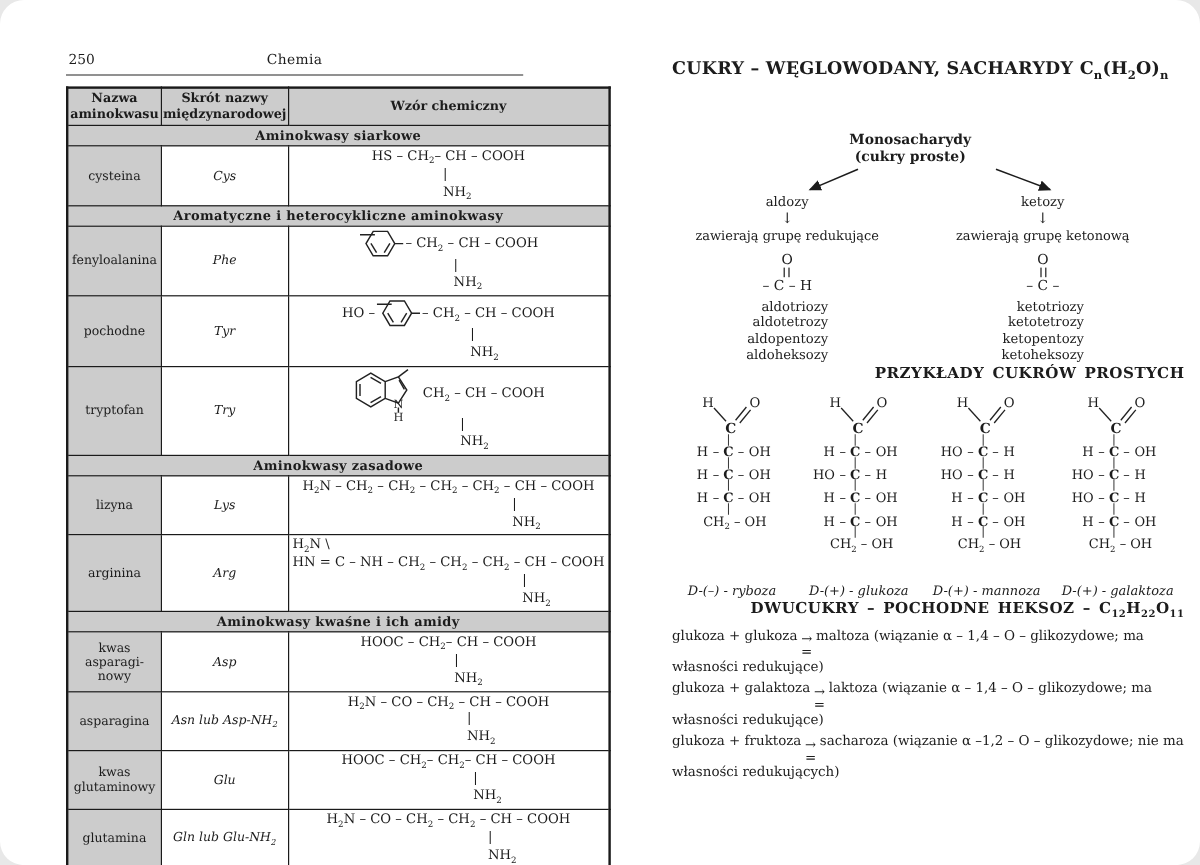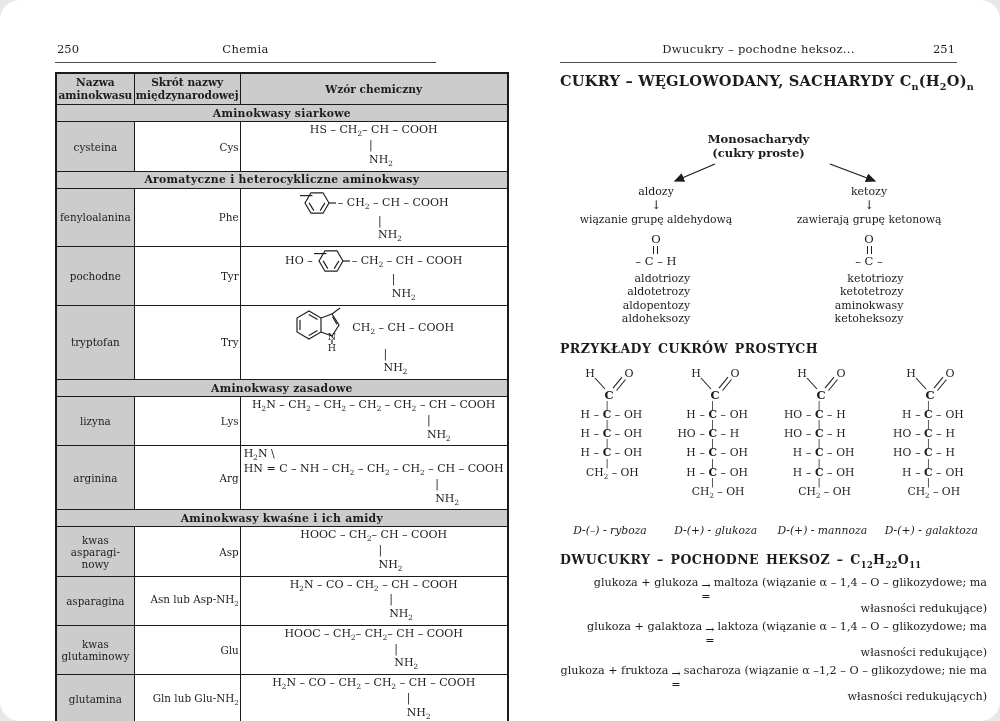--- a/index.html
+++ b/index.html
@@ -13,21 +13,21 @@
     font-size:11.5px;margin-bottom:9px;}
   .page-head .pnum-left{position:absolute;left:2px;top:0;}
   .page-head .pnum-right{position:absolute;right:2px;top:0;}
   .page-head .running{position:absolute;left:0;right:0;text-align:center;top:0;
     letter-spacing:0.3px;}
   
   table.amino{border-collapse:collapse;width:100%;border:2.4px solid #1a1a1a;}
   table.amino th,table.amino td{border:1.2px solid #1a1a1a;vertical-align:middle;}
   table.amino th{background:#cccccc;font-size:10.6px;padding:2px 1px;font-weight:bold;line-height:1.25;}
   .c-name{width:64px;background:#cccccc;text-align:center;font-size:10.4px;padding:2px 3px;}
-  .c-abbr{width:82px;text-align:right;font-size:10.4px;white-space:nowrap;padding:15px 1px;}
+  .c-abbr{width:82px;text-align:center;font-size:10.4px;white-space:nowrap;padding:15px 1px;font-style:italic;}
   .c-formula{width:225px;font-size:11px;padding:2px 3px;}
   tr.section-row td{background:#cccccc;text-align:center;font-weight:bold;
     font-size:10.8px;padding:1.5px 0;letter-spacing:0.3px;}
   .formula{width:fit-content;margin:0 auto;}
   .f-line{line-height:1.18;white-space:pre;}
   .ghost{visibility:hidden;}
   .ring{vertical-align:middle;margin:-3px 1px;}
   .ring-spacer{display:inline-block;height:1px;visibility:hidden;}
   .subatom{margin-left:-2px;}
   
@@ -38,36 +38,36 @@
   .tree-cols{display:flex;}
   .tree-col{display:flex;flex-direction:column;align-items:center;font-size:11px;}
   .tree-col.left{width:192px;}
   .tree-col.right{width:190px;margin-left:22px;}
   .branch-label{font-size:11px;}
   .down-arrow{font-size:12px;line-height:1;margin:1px 0 2px 0;}
   .branch-desc{font-size:10.8px;margin-bottom:7px;}
   .carbonyl{display:flex;flex-direction:column;align-items:center;line-height:1.05;font-size:11.5px;}
   .dbond{width:3px;height:8px;border-left:1.1px solid #1c1c1c;border-right:1.1px solid #1c1c1c;margin:1px 0;}
   .examples{margin-top:5px;text-align:right;line-height:1.22;font-size:11px;}
-  .sec-heading{font-weight:bold;font-size:12.6px;letter-spacing:0.4px;margin-top:15px;
-    word-spacing:2px;white-space:nowrap;}
+  .sec-heading{font-weight:bold;font-size:12.6px;letter-spacing:0.4px;
+    word-spacing:2px;white-space:nowrap;text-align:right;}
   
   .sugars-row{display:flex;justify-content:space-between;margin-top:9px;height:172px;padding:0 6px;}
   .sugar{display:flex;flex-direction:column;align-items:center;font-size:10.8px;}
   .crow{display:grid;grid-template-columns:24px 34px 30px;line-height:1.05;}
   .crow .cl{text-align:right;}
   .crow .cc{text-align:center;}
   .crow .cr{text-align:left;}
   .crow .cbot{grid-column:2 / span 2;text-align:left;white-space:nowrap;margin-left:-4px;}
   .cbond{display:grid;grid-template-columns:24px 34px 30px;line-height:0.85;font-size:9.5px;}
   .cbond span{text-align:center;grid-column:2;}
   .sugar-label{margin-top:auto;font-size:10.8px;white-space:nowrap;font-style:italic;}
   
   .reactions{margin-top:7px;}
-  .reaction{font-size:11.2px;line-height:1.3;margin-bottom:3px;text-align:right;}
+  .reaction{font-size:11.2px;line-height:1.3;margin-bottom:3px;}
   .rx-eq{display:inline-flex;flex-direction:column;align-items:center;line-height:1;
     vertical-align:-3px;margin:0 3px;}
   .rx-eq .ar{font-size:11px;margin-bottom:0px;}
 </style>
 </head>
 <body>
 
 <div class="spread">
 
   <div class="page-left">
@@ -235,24 +235,20 @@
                 <div class="f-line"><span class="ghost">H<sub>2</sub>N – CO – CH<sub>2</sub> – CH<sub>2</sub> – </span><span class="subatom">|</span></div>
                 <div class="f-line"><span class="ghost">H<sub>2</sub>N – CO – CH<sub>2</sub> – CH<sub>2</sub> – </span><span class="subatom">NH<sub>2</sub></span></div>
               </div>
             </td>
           </tr>
         </tbody>
     </table>
   </div>
 
   <div class="page-right">
-    <div class="page-head" style="width:397px;">
-      <span class="running">Dwucukry – pochodne heksoz...</span>
-      <span class="pnum-right">251</span>
-    </div>
 
     <div class="r-title" style="width:397px;">CUKRY – WĘGLOWODANY, SACHARYDY C<sub>n</sub>(H<sub>2</sub>O)<sub>n</sub></div>
 
     <div class="tree-root" style="width:397px;margin-top:40px;">
       <div>Monosacharydy</div>
       <div>(cukry proste)</div>
     </div>
 
     <svg class="tree-arrows" width="397" height="24" viewBox="0 0 397 24">
       <defs>
@@ -261,21 +257,21 @@
         </marker>
       </defs>
       <line x1="140" y1="3" x2="100" y2="20" stroke="#1c1c1c" stroke-width="1.3" marker-end="url(#ah)"></line>
       <line x1="255" y1="3" x2="300" y2="20" stroke="#1c1c1c" stroke-width="1.3" marker-end="url(#ah)"></line>
     </svg>
 
     <div class="tree-cols">
       <div class="tree-col left">
         <span class="branch-label">aldozy</span>
         <span class="down-arrow">↓</span>
-        <span class="branch-desc">wiązanie grupę aldehydową</span>
+        <span class="branch-desc">zawierają grupę redukujące</span>
         <div class="carbonyl">
           <span>O</span>
           <span class="dbond"></span>
           <span>– C – H</span>
         </div>
         <div class="examples">
             <div>aldotriozy</div>
             <div>aldotetrozy</div>
             <div>aldopentozy</div>
             <div>aldoheksozy</div>
@@ -286,21 +282,21 @@
         <span class="down-arrow">↓</span>
         <span class="branch-desc">zawierają grupę ketonową</span>
         <div class="carbonyl">
           <span>O</span>
           <span class="dbond"></span>
           <span>– C –</span>
         </div>
         <div class="examples">
             <div>ketotriozy</div>
             <div>ketotetrozy</div>
-            <div>aminokwasy</div>
+            <div>ketopentozy</div>
             <div>ketoheksozy</div>
           </div>
       </div>
     </div>
 
     <div class="sec-heading">PRZYKŁADY CUKRÓW PROSTYCH</div>
 
     <div class="sugars-row" style="width:412px;">
         <div class="sugar">
           <svg width="64" height="36" viewBox="0 0 64 36">

